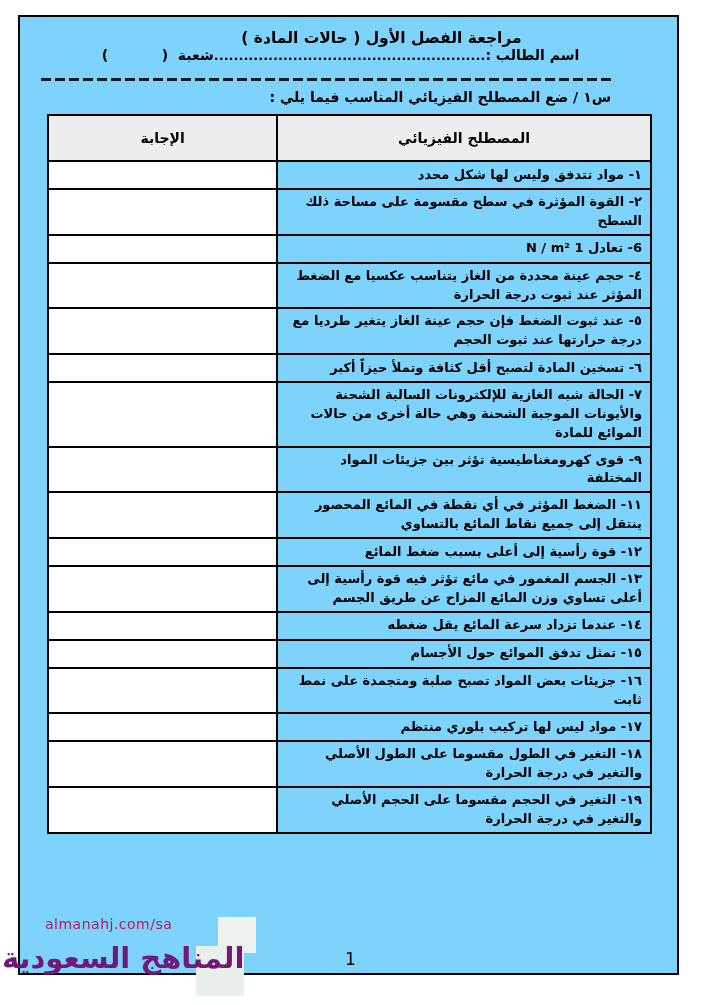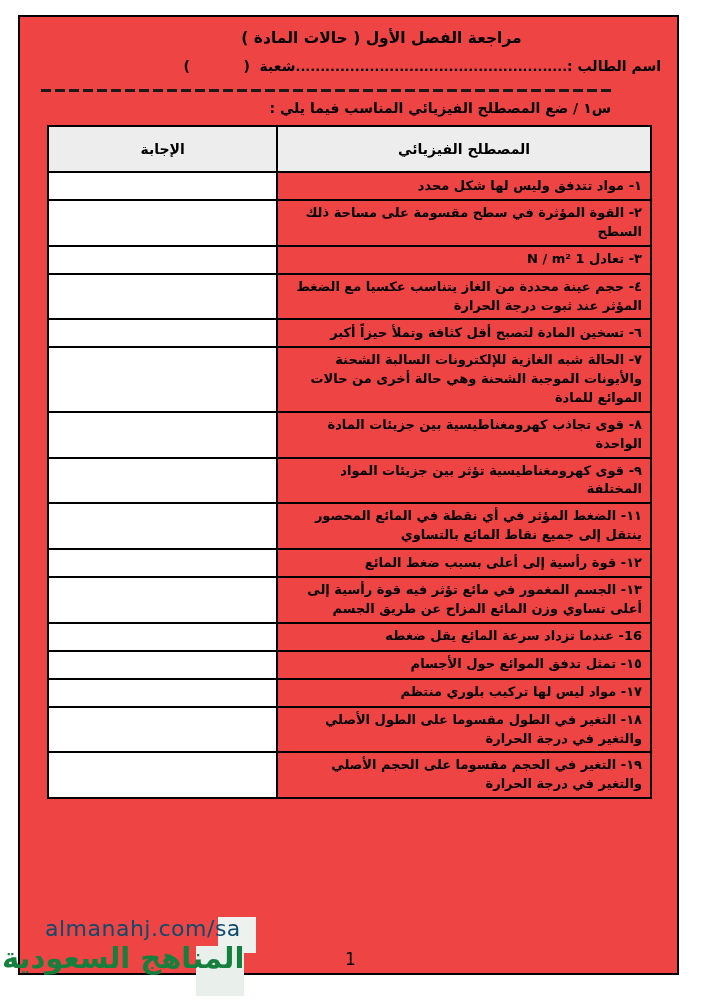--- a/index.html
+++ b/index.html
@@ -3,28 +3,28 @@
 <meta charset="utf-8">
 <style>
   * { margin:0; padding:0; box-sizing:border-box; }
   html,body { background:#ffffff; }
   body {
     width:701px; height:1005px; position:relative; overflow:hidden;
     font-family:"DejaVu Sans", sans-serif; color:#000; direction:rtl;
   }
   .frame {
     position:absolute; left:18px; top:15px; width:661px; height:960px;
-    border:2px solid #000; background:#ef4444;
+    border:2px solid #000; background:#7dd3fc;
   }
   .title {
     margin:12px 0 0 66px; text-align:center;
     font-size:15.5px; font-weight:bold;
   }
   .name-line {
-    margin-top:11px; padding:0 16px 0 0; text-align:right;
+    margin-top:0; padding:0 16px 0 0; text-align:center;
     font-size:14px; font-weight:bold; white-space:nowrap;
   }
   .name-line .dots { font-weight:bold; letter-spacing:1px; font-size:13px; }
   .name-line .section { white-space:pre; }
   .divider {
     height:3px; margin:15px 66px 8px 18px;
     background:repeating-linear-gradient(to left, #1a1a1a 0 10px, transparent 10px 14px);
   }
   .question {
     margin:6px 66px 9px 18px; 
@@ -40,26 +40,26 @@
   table.terms thead th {
     background:#ededed; height:46px; text-align:center; vertical-align:middle;
     font-size:14px; font-weight:bold;
   }
   table.terms tbody td { height:28px; padding:3px 8px; vertical-align:middle; }
   table.terms tbody td.term {
     text-align:right; font-size:13px; font-weight:bold; line-height:1.45;
   }
   table.terms tbody td.answer { background:#fff; }
   .wm-url {
-    position:absolute; left:45px; top:916px; font-size:22px;
-    color:#0c4a6e; letter-spacing:0.5px; direction:ltr;
+    position:absolute; left:45px; top:916px; font-size:14px;
+    color:#be185d; letter-spacing:0.5px; direction:ltr;
   }
   .wm-brand {
     position:absolute; left:2px; top:941px; font-size:29px; font-weight:bold;
-    color:#15803d; white-space:nowrap;
+    color:#701a75; white-space:nowrap;
   }
   .wm-block-a { position:absolute; left:218px; top:917px; width:38px; height:36px; background:#eef2ef; }
   .wm-block-b { position:absolute; left:196px; top:946px; width:48px; height:50px; background:#e9efeb; }
   .page-num {
     position:absolute; left:0; top:949px; width:701px; text-align:center;
     font-size:17px; color:#000; direction:ltr;
   }
 </style>
 </head>
 <body>
@@ -89,44 +89,44 @@
     <td class="term">١- مواد تتدفق وليس لها شكل محدد</td>
     <td class="answer"></td>
   </tr>
 
   <tr>
     <td class="term">٢- القوة المؤثرة في سطح مقسومة على مساحة ذلك السطح</td>
     <td class="answer"></td>
   </tr>
 
   <tr>
-    <td class="term">٣- تعادل 1 N / m²</td>
+    <td class="term">6- تعادل 1 N / m²</td>
     <td class="answer"></td>
   </tr>
 
   <tr>
     <td class="term">٤- حجم عينة محددة من الغاز يتناسب عكسيا مع الضغط المؤثر عند ثبوت درجة الحرارة</td>
     <td class="answer"></td>
   </tr>
 
+  <tr>
+    <td class="term">٥- عند ثبوت الضغط فإن حجم عينة الغاز يتغير طرديا مع درجة حرارتها عند ثبوت الحجم</td>
+    <td class="answer"></td>
+  </tr>
 
   <tr>
     <td class="term">٦- تسخين المادة لتصبح أقل كثافة وتملأ حيزاً أكبر</td>
     <td class="answer"></td>
   </tr>
 
   <tr>
     <td class="term">٧- الحالة شبه الغازية للإلكترونات السالبة الشحنة والأيونات الموجبة الشحنة وهي حالة أخرى من حالات الموائع للمادة</td>
     <td class="answer"></td>
   </tr>
 
-  <tr>
-    <td class="term">٨- قوى تجاذب كهرومغناطيسية بين جزيئات المادة الواحدة</td>
-    <td class="answer"></td>
-  </tr>
 
   <tr>
     <td class="term">٩- قوى كهرومغناطيسية تؤثر بين جزيئات المواد المختلفة</td>
     <td class="answer"></td>
   </tr>
 
 
   <tr>
     <td class="term">١١- الضغط المؤثر في أي نقطة في المائع المحصور ينتقل إلى جميع نقاط المائع بالتساوي</td>
     <td class="answer"></td>
@@ -136,29 +136,33 @@
     <td class="term">١٢- قوة رأسية إلى أعلى بسبب ضغط المائع</td>
     <td class="answer"></td>
   </tr>
 
   <tr>
     <td class="term">١٣- الجسم المغمور في مائع تؤثر فيه قوة رأسية إلى أعلى تساوي وزن المائع المزاح عن طريق الجسم</td>
     <td class="answer"></td>
   </tr>
 
   <tr>
-    <td class="term">16- عندما تزداد سرعة المائع يقل ضغطه</td>
+    <td class="term">١٤- عندما تزداد سرعة المائع يقل ضغطه</td>
     <td class="answer"></td>
   </tr>
 
   <tr>
     <td class="term">١٥- تمثل تدفق الموائع حول الأجسام</td>
     <td class="answer"></td>
   </tr>
 
+  <tr>
+    <td class="term">١٦- جزيئات بعض المواد تصبح صلبة ومتجمدة على نمط ثابت</td>
+    <td class="answer"></td>
+  </tr>
 
   <tr>
     <td class="term">١٧- مواد ليس لها تركيب بلوري منتظم</td>
     <td class="answer"></td>
   </tr>
 
   <tr>
     <td class="term">١٨- التغير في الطول مقسوما على الطول الأصلي والتغير في درجة الحرارة</td>
     <td class="answer"></td>
   </tr>

